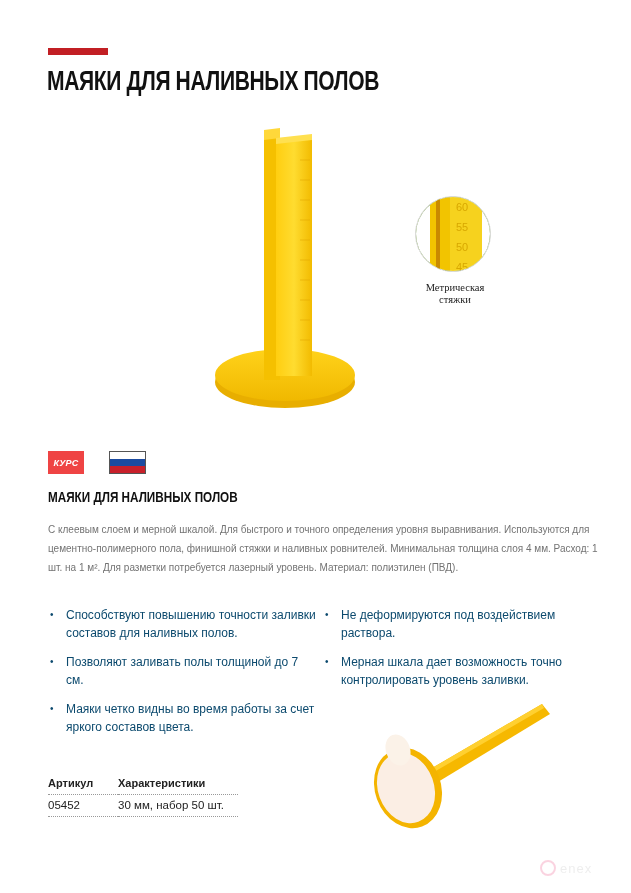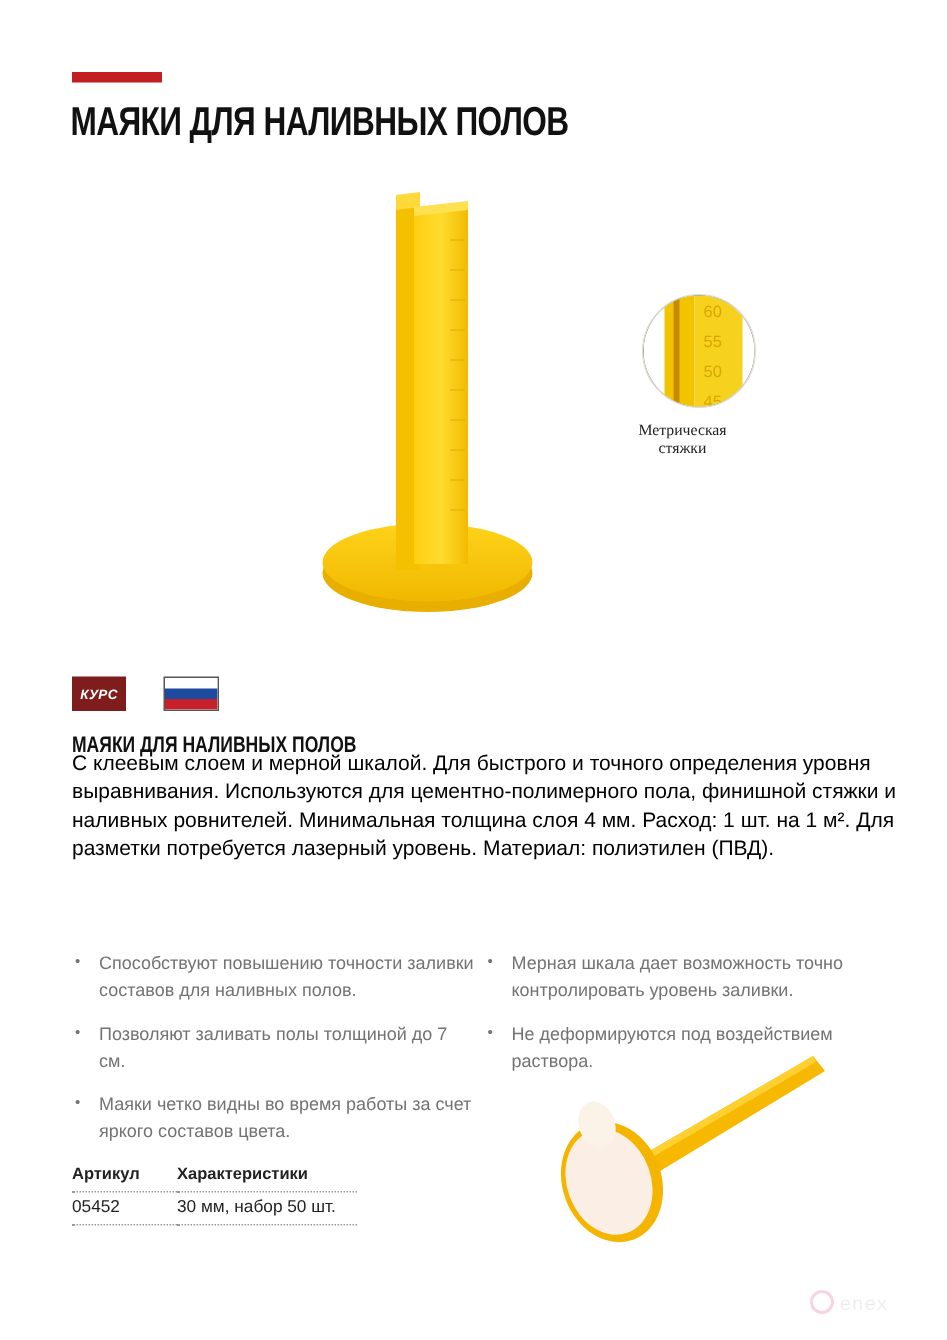--- a/index.html
+++ b/index.html
@@ -12,47 +12,47 @@
     font-family: "Liberation Sans", sans-serif; font-weight: bold;
     font-size: 27px; letter-spacing: -0.5px; color: #111;
     transform: scaleX(0.78); transform-origin: left top; white-space: nowrap;
   }
 
   
   .product-main { position: absolute; left: 200px; top: 120px; width: 180px; height: 300px; }
 
   
   .zoom-circle {
-    position: absolute; left: 428px; top: 196px; width: 76px; height: 76px;
+    position: absolute; left: 415px; top: 196px; width: 76px; height: 76px;
     border-radius: 50%; border: 1px solid #ddd; overflow: hidden; background: #4d7c0f;
   }
   .zoom-caption {
     position: absolute; left: 405px; top: 282px; width: 100px; text-align: center;
     font-size: 10.5px; line-height: 12px; color: #222; font-family: Liberation Serif, serif;
   }
 
   
   .brand-logo {
-    position: absolute; left: 48px; top: 451px; width: 36px; height: 23px; background: #7f1d1d;
+    position: absolute; left: 48px; top: 451px; width: 36px; height: 23px; background: #ef4444;
     display: flex; align-items: center; justify-content: center;
   }
   .brand-logo span { color: #fff; font-weight: bold; font-style: italic; font-size: 9px; letter-spacing: 0.2px; }
   .flag { position: absolute; left: 109px; top: 451px; width: 37px; height: 23px; border: 1px solid #555; overflow: hidden; }
   .flag div { height: 33.33%; }
 
   .section-title {
     position: absolute; left: 48px; top: 488px; font-weight: bold; font-size: 15px; color: #111;
     transform: scaleX(0.78); transform-origin: left top; white-space: nowrap;
   }
   .description {
-    position: absolute; left: 48px; top: 499px; width: 560px;
-    font-size: 14px; line-height: 19px; color: #000000;
+    position: absolute; left: 48px; top: 520px; width: 560px;
+    font-size: 10px; line-height: 19px; color: #737373;
   }
 
-  .bullets { position: absolute; top: 633px; list-style: none; font-size: 12px; line-height: 18px; color: #737373; }
+  .bullets { position: absolute; top: 606px; list-style: none; font-size: 12px; line-height: 18px; color: #0c4a6e; }
   .bullets.left { left: 48px; width: 270px; }
   .bullets.right { left: 323px; width: 260px; }
   .bullets li { position: relative; padding-left: 18px; margin-bottom: 11px; }
   .bullets li::before { content: "•"; position: absolute; left: 2px; top: 0; font-size: 10px; }
 
   .spec-table { position: absolute; left: 48px; top: 773px; width: 190px; border-collapse: collapse; font-size: 11.5px; color: #222; }
   .spec-table th { text-align: left; font-weight: bold; font-size: 11px; padding: 4px 0 5px; }
   .spec-table td { padding: 4px 0 5px; }
   .spec-table th, .spec-table td { border-bottom: 1px dotted #999; margin-left: 27px; }
   .spec-table .c1 { width: 70px; }
@@ -133,22 +133,22 @@
 
 <h2 class="section-title">МАЯКИ ДЛЯ НАЛИВНЫХ ПОЛОВ</h2>
 <p class="description">С клеевым слоем и мерной шкалой. Для быстрого и точного определения уровня выравнивания. Используются для цементно-полимерного пола, финишной стяжки и наливных ровнителей. Минимальная толщина слоя 4 мм. Расход: 1 шт. на 1 м². Для разметки потребуется лазерный уровень. Материал: полиэтилен (ПВД).</p>
 
 <ul class="bullets left">
   <li>Способствуют повышению точности заливки составов для наливных полов.</li>
   <li>Позволяют заливать полы толщиной до 7 см.</li>
   <li>Маяки четко видны во время работы за счет яркого составов цвета.</li>
 </ul>
 <ul class="bullets right">
+  <li>Не деформируются под воздействием раствора.</li>
   <li>Мерная шкала дает возможность точно контролировать уровень заливки.</li>
-  <li>Не деформируются под воздействием раствора.</li>
 </ul>
 
 <table class="spec-table">
   <thead>
     <tr>
       <th class="c1">Артикул</th>
       <th>Характеристики</th>
     </tr>
   </thead>
   <tbody>

